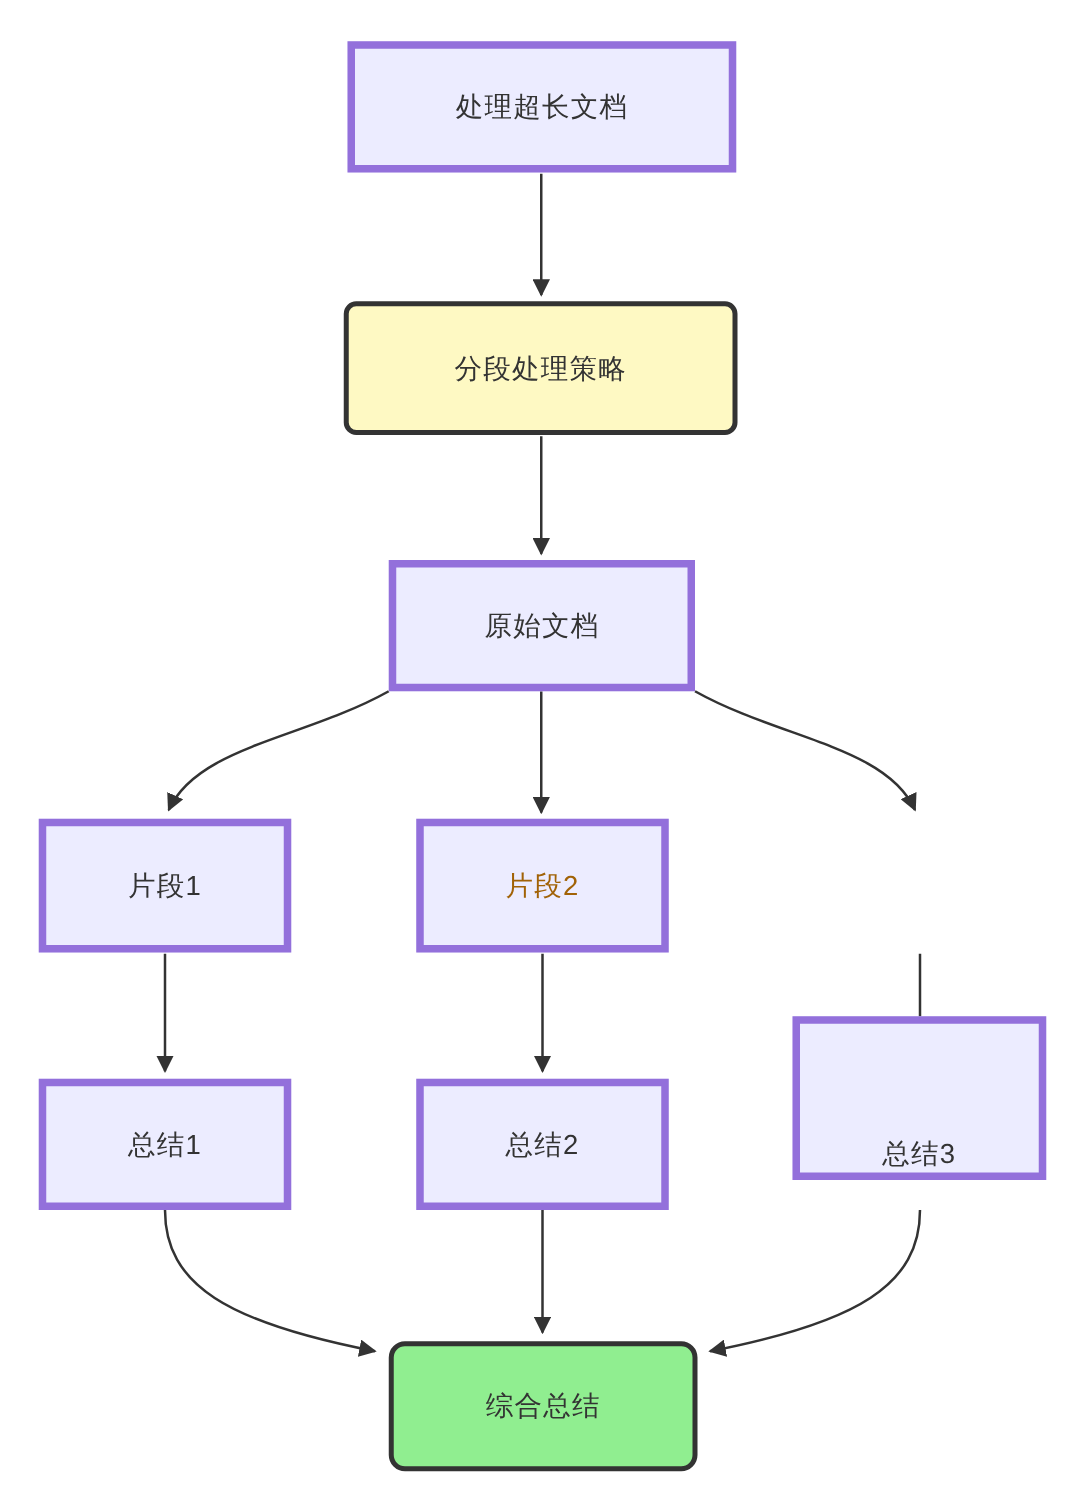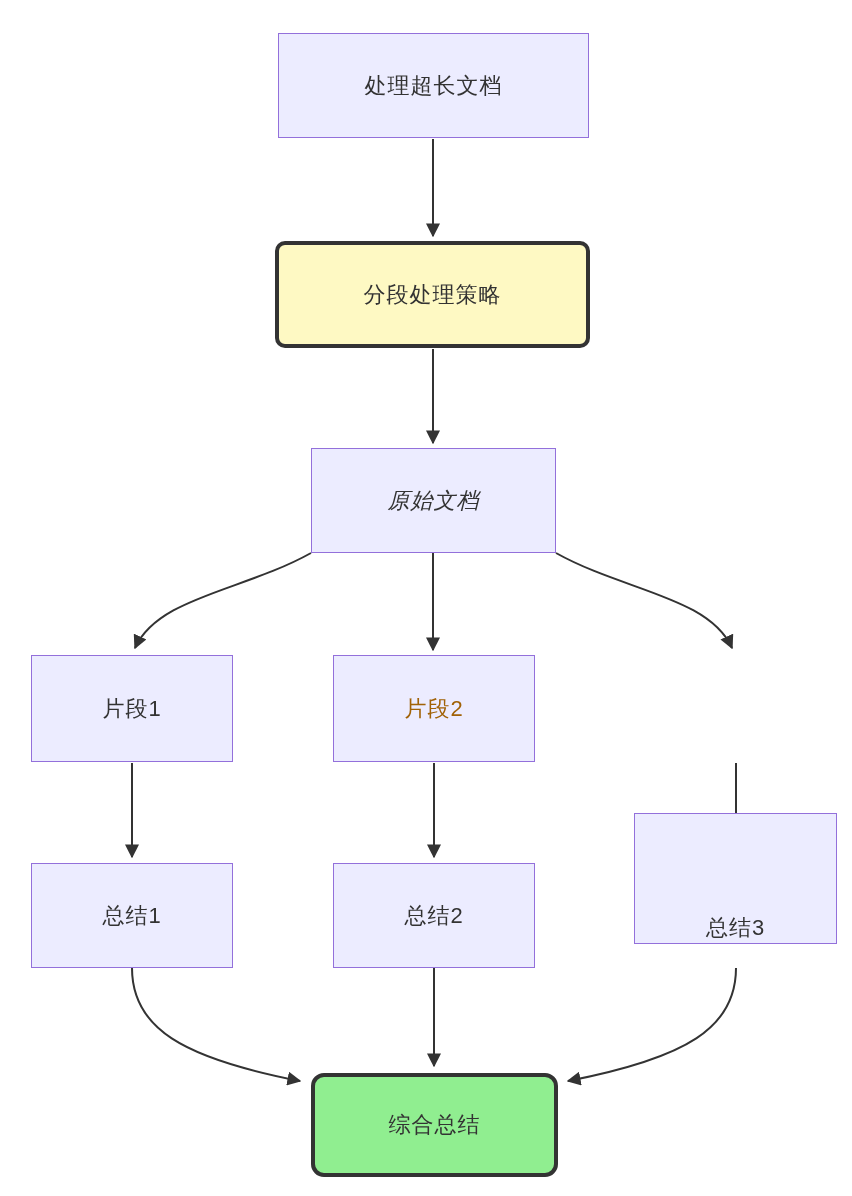--- a/index.html
+++ b/index.html
@@ -8,34 +8,34 @@
     width:852px; height:1196px;
     background:#ffffff;
     font-family:"Liberation Sans","DejaVu Sans",sans-serif;
     overflow:hidden;
   }
   .edges { position:absolute; left:0; top:0; width:852px; height:1196px; }
   .node {
     position:absolute;
     display:flex; align-items:center; justify-content:center;
     box-sizing:border-box;
-    border:1px solid #a21caf;
+    border:6px solid #a21caf;
     background:#ececff;
     color:#333333;
     font-size:22px;
     letter-spacing:1px;
     text-align:center;
     white-space:nowrap;
   }
   .node.thick { border-width:4px; border-color:#333333; }
 
   
   .n-start    { left:278px; top:33px;   width:311px; height:105px; }
   .n-strategy { left:275px; top:241px;  width:315px; height:107px; }
-  .n-doc      { left:311px; top:448px;  width:245px; height:105px;font-style:italic; }
+  .n-doc      { left:311px; top:448px;  width:245px; height:105px; }
   .n-frag1    { left:31px;  top:655px;  width:202px; height:107px; }
   .n-frag2    { left:333px; top:655px;  width:202px; height:107px; }
   .n-frag3    { left:634px; top:655px;  width:203px; height:107px; }
   .n-sum1     { left:31px;  top:863px;  width:202px; height:105px; }
   .n-sum2     { left:333px; top:863px;  width:202px; height:105px; }
   .n-sum3     { left:634px; top:813px;  width:203px; height:131px;align-items:flex-end; }
   .n-final    { left:311px; top:1073px; width:247px; height:104px;border-radius:13px; }
 </style>
 </head>
 <body>

